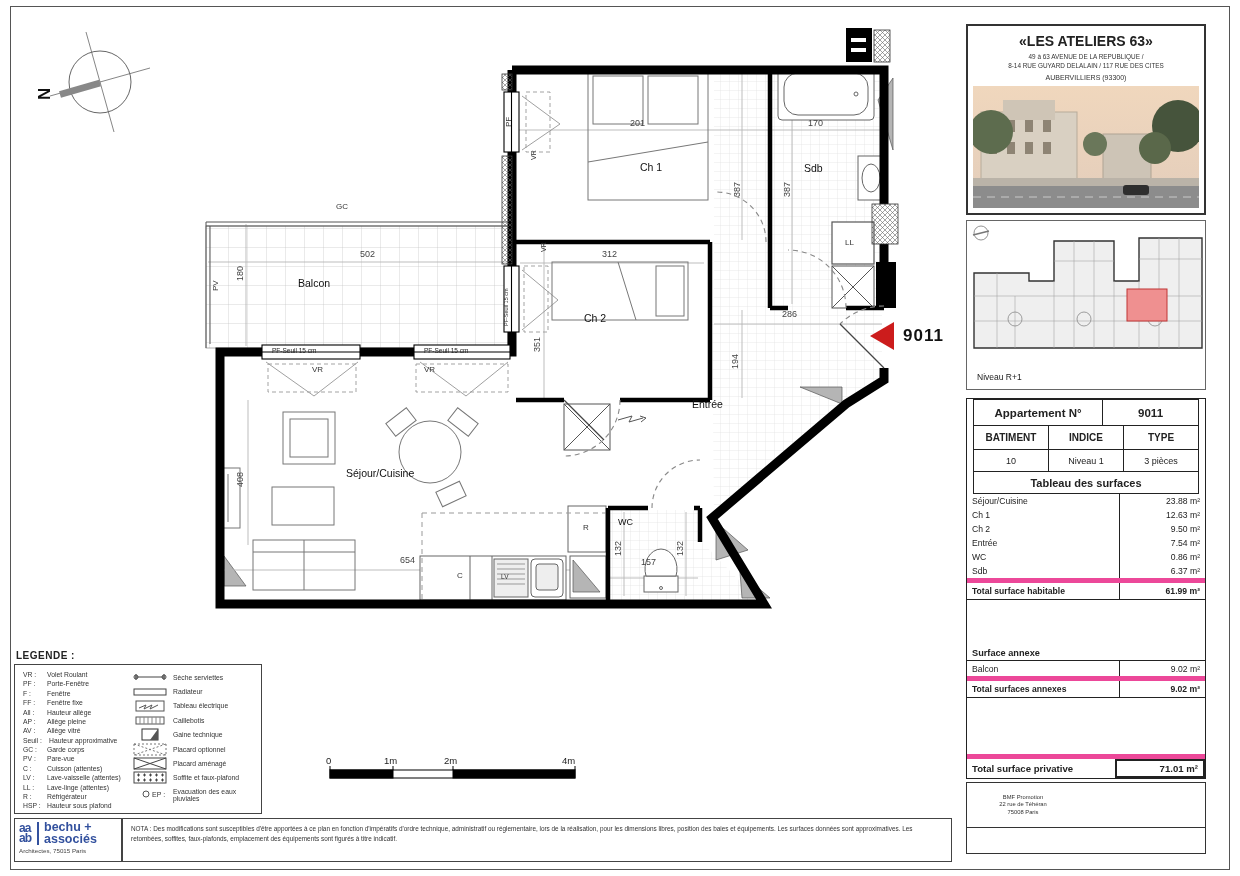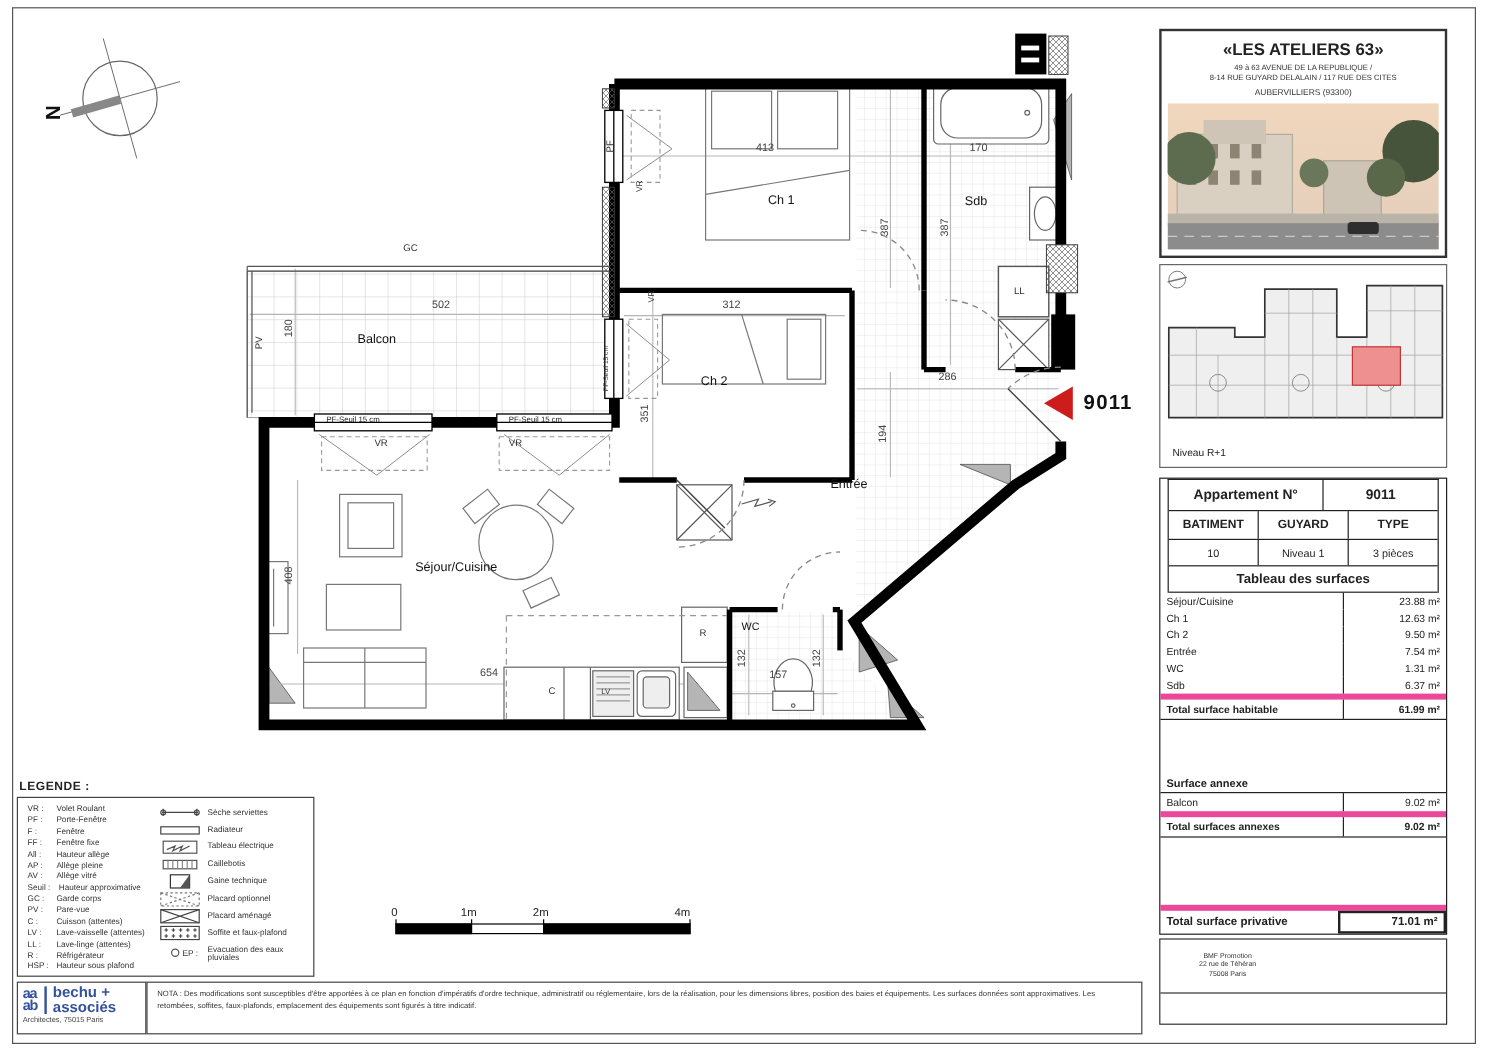--- a/index.html
+++ b/index.html
@@ -276,21 +276,21 @@
 
   <span class="pl rot marker" style="left:36px;top:100px">N</span>
   <span class="pl room" style="left:640px;top:162px">Ch 1</span>
   <span class="pl room" style="left:804px;top:163px">Sdb</span>
   <span class="pl room" style="left:584px;top:313px">Ch 2</span>
   <span class="pl room" style="left:298px;top:278px">Balcon</span>
   <span class="pl room" style="left:346px;top:468px">Séjour/Cuisine</span>
   <span class="pl room" style="left:692px;top:399px">Entrée</span>
   <span class="pl room" style="left:618px;top:518px;font-size:9px">WC</span>
 
-  <span class="pl dim" style="left:630px;top:119px">413</span>
+  <span class="pl dim" style="left:630px;top:119px">201</span>
   <span class="pl dim" style="left:808px;top:119px">170</span>
   <span class="pl dim rot" style="left:733px;top:197px">387</span>
   <span class="pl dim rot" style="left:783px;top:197px">387</span>
   <span class="pl dim" style="left:360px;top:250px">502</span>
   <span class="pl dim rot" style="left:236px;top:281px">180</span>
   <span class="pl dim" style="left:602px;top:250px">312</span>
   <span class="pl dim rot" style="left:533px;top:352px">351</span>
   <span class="pl dim" style="left:782px;top:310px">286</span>
   <span class="pl dim rot" style="left:731px;top:369px">194</span>
   <span class="pl dim rot" style="left:236px;top:487px">408</span>
@@ -378,21 +378,21 @@
   </div>
 
   <div class="rp tbl">
     <div class="inset" style="border-top:1px solid #222">
       <div class="trow bb" style="height:26px">
         <div class="cell bold" style="flex:1.35;font-size:11.5px">Appartement N°</div>
         <div class="cell dl bold" style="flex:1;font-size:11.5px">9011</div>
       </div>
       <div class="trow bb" style="height:24px">
         <div class="cell bold" style="flex:1;font-size:10px">BATIMENT</div>
-        <div class="cell dl bold" style="flex:1;font-size:10px">GUYARD</div>
+        <div class="cell dl bold" style="flex:1;font-size:10px">INDICE</div>
         <div class="cell dl bold" style="flex:1;font-size:10px">TYPE</div>
       </div>
       <div class="trow bb" style="height:22px">
         <div class="cell" style="flex:1;font-size:9px">10</div>
         <div class="cell dl" style="flex:1;font-size:9px">Niveau 1</div>
         <div class="cell dl" style="flex:1;font-size:9px">3 pièces</div>
       </div>
       <div class="trow bb cell bold" style="height:22px;font-size:11px;justify-content:center">Tableau des surfaces</div>
     </div>
     <div style="border-bottom:1px solid #222">
@@ -407,21 +407,21 @@
       <div class="srow">
           <span class="lbl">Ch 2</span>
           <span class="val">9.50 m²</span>
         </div>
       <div class="srow">
           <span class="lbl">Entrée</span>
           <span class="val">7.54 m²</span>
         </div>
       <div class="srow">
           <span class="lbl">WC</span>
-          <span class="val">1.31 m²</span>
+          <span class="val">0.86 m²</span>
         </div>
       <div class="srow">
           <span class="lbl">Sdb</span>
           <span class="val">6.37 m²</span>
         </div>
       <div class="srow bold bt" style="height:16px">
         <span class="lbl">Total surface habitable</span>
         <span class="val">61.99 m²</span>
       </div>
     </div>

